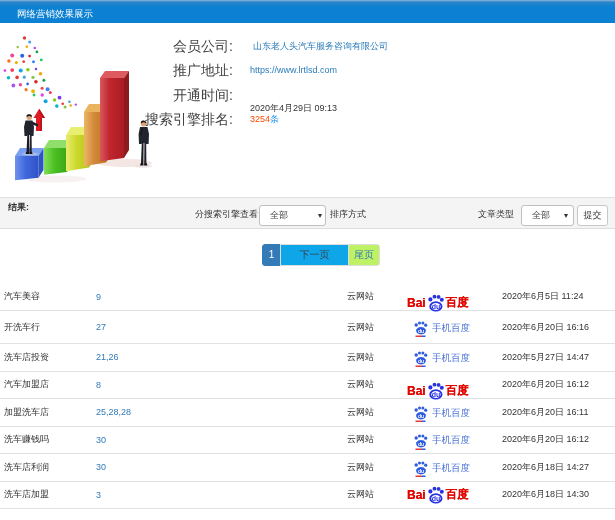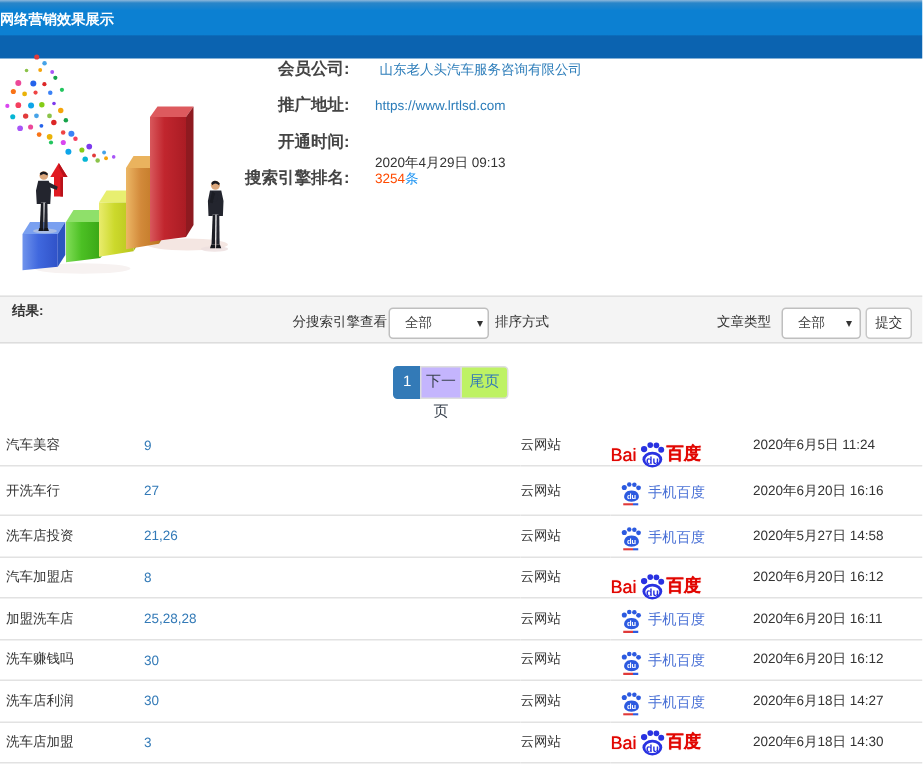--- a/index.html
+++ b/index.html
@@ -1,41 +1,41 @@
 <!DOCTYPE html>
 <html><head>
 <meta charset="utf-8">
 <style>
 *{margin:0;padding:0;box-sizing:border-box}
 html,body{width:615px;height:520px;background:#fff;font-family:"Liberation Sans",sans-serif;overflow:hidden;position:relative}
 .abs{position:absolute}
-.topbar{position:absolute;left:0;top:0;width:615px;height:39px;background:linear-gradient(to bottom,#8fb8dc 0px,#2a85c8 2px,#0c80d2 7px,#0c80d2 23px,#0b63b0 24px);color:#fff;font-size:9.5px;font-weight:bold;line-height:28px;}
-.lab{position:absolute;left:130px;width:103px;text-align:right;font-size:11px;font-weight:bold;color:#444;height:12px;line-height:12px}
+.topbar{position:absolute;left:0;top:0;width:615px;height:23px;background:linear-gradient(to bottom,#8fb8dc 0px,#2a85c8 2px,#0c80d2 7px,#0c80d2 23px,#0b63b0 24px);color:#fff;font-size:9.5px;font-weight:normal;line-height:28px;padding-left:17px}
+.lab{position:absolute;left:130px;width:103px;text-align:right;font-size:14px;font-weight:normal;color:#444;height:12px;line-height:12px}
 .val{position:absolute;left:250px;font-size:9px;color:#333;height:12px;line-height:12px}
 .blue{color:#2b7cb9}
 .orange{color:#ff4a00}
 .tiao{color:#2196f3}
 .band{position:absolute;left:0;top:197px;width:615px;height:32px;background:#f4f4f4;border-top:1px solid #e0e0e0;border-bottom:1px solid #ddd}
 .jieguo{position:absolute;left:8px;top:3px;font-size:9px;font-weight:bold;color:#333}
 .flab{position:absolute;top:10px;font-size:9px;font-weight:normal;color:#333}
 .sel{position:absolute;top:7px;height:21px;background:#fff;border:1px solid #bfbfbf;border-radius:3px;font-size:9px;color:#444;line-height:19px}
 .sel .ar{position:absolute;top:8px;width:0;height:0;border-left:2.5px solid transparent;border-right:2.5px solid transparent;border-top:4px solid #333}
 .btn{position:absolute;top:7px;left:577px;width:31px;height:21px;background:#fff;border:1px solid #c8c8c8;border-radius:3px;font-size:9px;color:#333;line-height:19px;text-align:center}
 .pager{position:absolute;left:262px;top:244px;height:23px}
 .pg{display:inline-block;float:left;height:22px;line-height:20px;font-size:10px;border:1px solid #ddd;text-align:center}
 .pg1{width:19px;background:#337ab7;border-color:#337ab7;color:#fff;border-radius:3px 0 0 3px}
-.pg2{width:28px;background:#c4b5fd;border-color:#ddd;color:#39424e;margin-left:-1px}
+.pg2{width:69px;background:#0ea5e9;border-color:#ddd;color:#39424e;margin-left:-1px}
 .pg3{width:32px;background:#bef264;color:#337ab7;margin-left:-1px;border-radius:0 3px 3px 0}
 table{position:absolute;left:0;top:283px;width:615px;border-collapse:collapse;table-layout:fixed;font-size:9px;color:#333}
 th{font-weight:bold;text-align:left;vertical-align:middle;height:21px;border-top:1px solid #f0f0f0;border-bottom:2px solid #d4d4d4;color:#333}
 td{height:27.5px;border-bottom:1px solid #e2e2e2;vertical-align:middle;padding:0}
 .rank{color:#337ab7}
 tr:nth-child(2) td{height:33px}
 .bd{display:flex;align-items:center;height:20px;position:relative;top:6px}
-.bd .t1{color:#e10601;font-weight:normal;font-size:12px;text-shadow:0 0 .5px #e10601}
+.bd .t1{color:#e10601;font-weight:bold;font-size:12px;text-shadow:0 0 .5px #e10601}
 .bd .t2{color:#e10601;font-weight:bold;font-size:11.5px;text-shadow:0 0 .5px #e10601}
 .mb{display:flex;align-items:center;padding-left:6px;position:relative;top:1px}
 .mb svg{margin-top:1px}
 .mb .txt{color:#4a71d6;font-size:9.5px;margin-left:3px}
 </style>
 </head>
 <body>
 <div class="topbar">网络营销效果展示</div>
 
 <svg class="abs" style="left:0;top:30px" width="170" height="160" viewBox="0 0 170 160">
@@ -255,21 +255,21 @@
               <circle cx="9.9" cy="3.1" r="1.5" fill="#2c5ae0"></circle>
               <circle cx="12.7" cy="5.2" r="1.6" fill="#2c5ae0"></circle>
               <path d="M3.5,9.3 Q4.7,7 8,7 Q11.3,7 12.5,9.3 Q13.6,11.6 12,13.1 Q10.4,14.5 8,14.5 Q5.6,14.5 4,13.1 Q2.4,11.6 3.5,9.3 Z" fill="#2c5ae0"></path>
               <text x="8" y="12.5" font-size="5" font-weight="bold" fill="#fff" text-anchor="middle" font-family="Liberation Sans">du</text>
               <rect x="2.5" y="15.5" width="6.5" height="1.6" fill="#e03a3a"></rect>
               <rect x="9" y="15.5" width="3.5" height="1.6" fill="#2c5ae0"></rect>
             </svg>
             <span class="txt">手机百度</span>
           </div>
         </td>
-    <td>2020年5月27日 14:58</td>
+    <td>2020年5月27日 14:47</td>
   </tr>
   <tr>
     <td style="padding-left:4px">汽车加盟店</td>
         <td class="rank">8</td>
         <td>云网站</td>
     <td>
           <div class="bd">
             <span class="t1">Bai</span>
             <svg width="19" height="21" viewBox="0 0 19 21" style="margin:0 0.5px">
               <circle cx="4.4" cy="7.4" r="2.1" fill="#2932e1"></circle>

